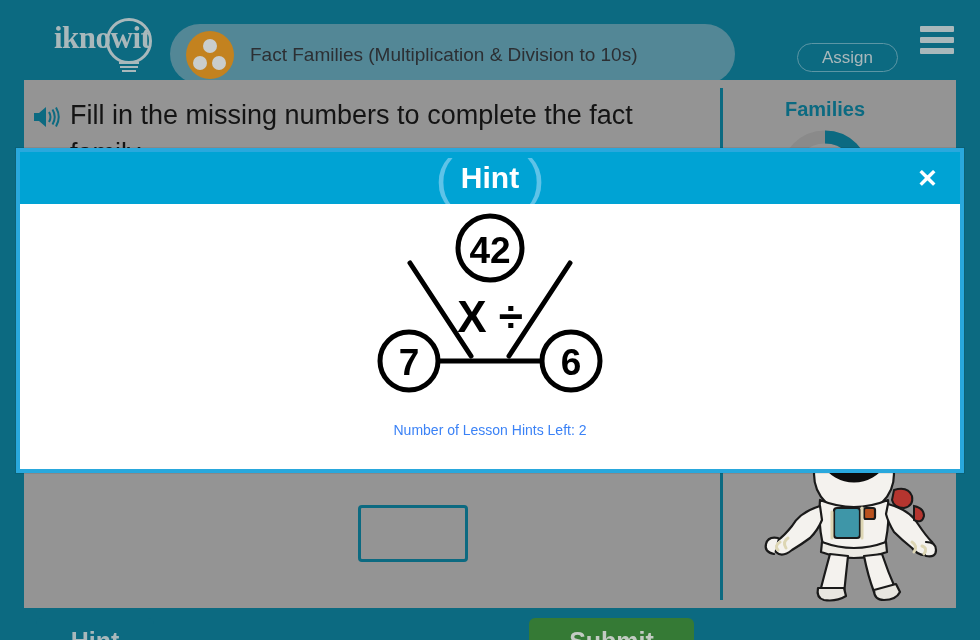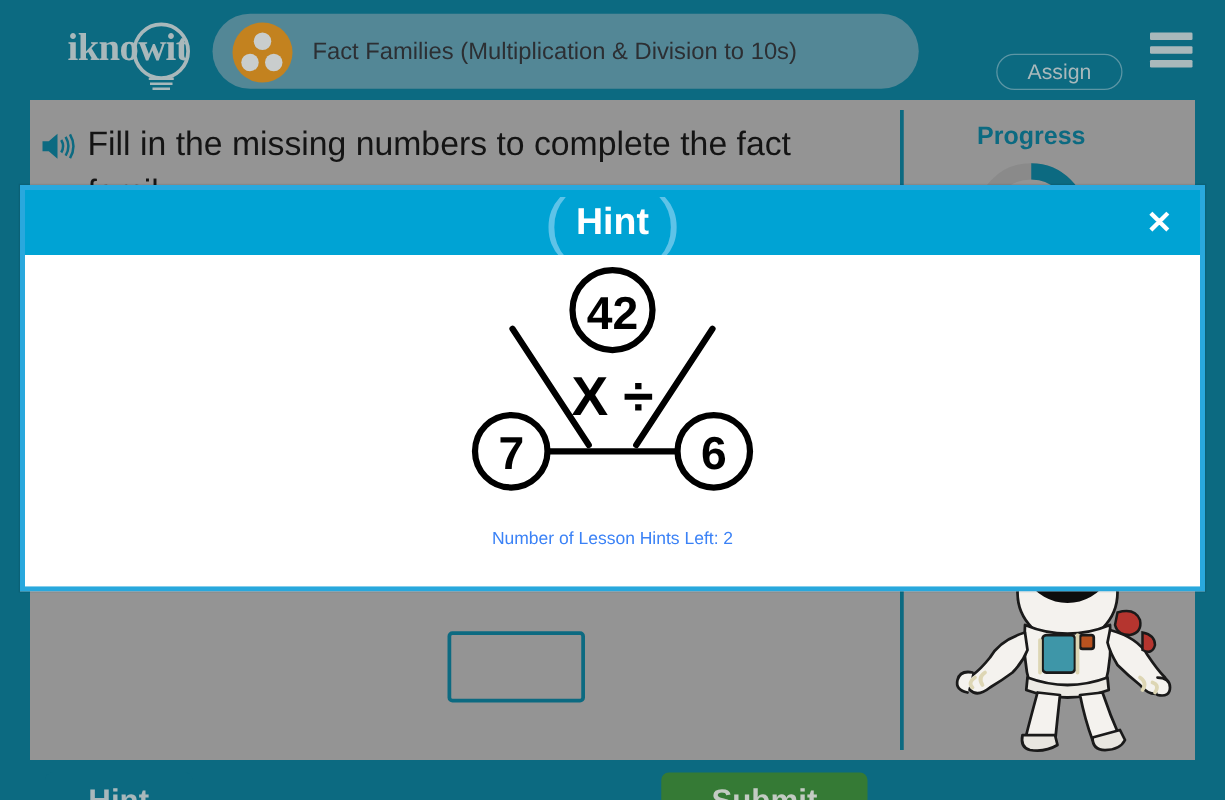--- a/index.html
+++ b/index.html
@@ -65,21 +65,21 @@
     background: #a9b8bb;
     margin: 0 auto 2px auto;
   }
   #logo-bulb-base i:nth-child(1) { width: 20px; }
   #logo-bulb-base i:nth-child(2) { width: 18px; }
   #logo-bulb-base i:nth-child(3) { width: 14px; }
 
   
   #lesson-pill {
     position: absolute;
-    left: 170px; top: 11px;
+    left: 170px; top: 24px;
     width: 565px; height: 60px;
     background: #538796;
     border-radius: 31px;
   }
   #lesson-icon {
     position: absolute;
     left: 16px; top: 7px;
     width: 48px; height: 48px;
     border-radius: 50%;
     background: #c3821f;
@@ -329,21 +329,21 @@
       </span>
       <span id="question-text">Fill in the missing numbers to complete the fact family.</span>
     </div>
 
     <div id="answer-box"></div>
 
     <div id="hint-button">Hint</div>
     <div id="submit-button">Submit</div>
 
     <div id="rail-divider"></div>
-    <div id="progress-label">Progress</div>
+    <div id="progress-label">Families</div>
 
     <div id="progress-gauge">
       <svg width="100" height="100" viewBox="0 0 100 100">
         <circle cx="50" cy="50" r="38" fill="none" stroke="#8a8a8a" stroke-width="13"></circle>
         <path d="M50 12 A38 38 0 0 1 88.0 50.0" fill="none" stroke="#0c6a81" stroke-width="13"></path>
       </svg>
     </div>
 
     <div id="astronaut">
       <svg width="200" height="155" viewBox="0 0 200 155">

